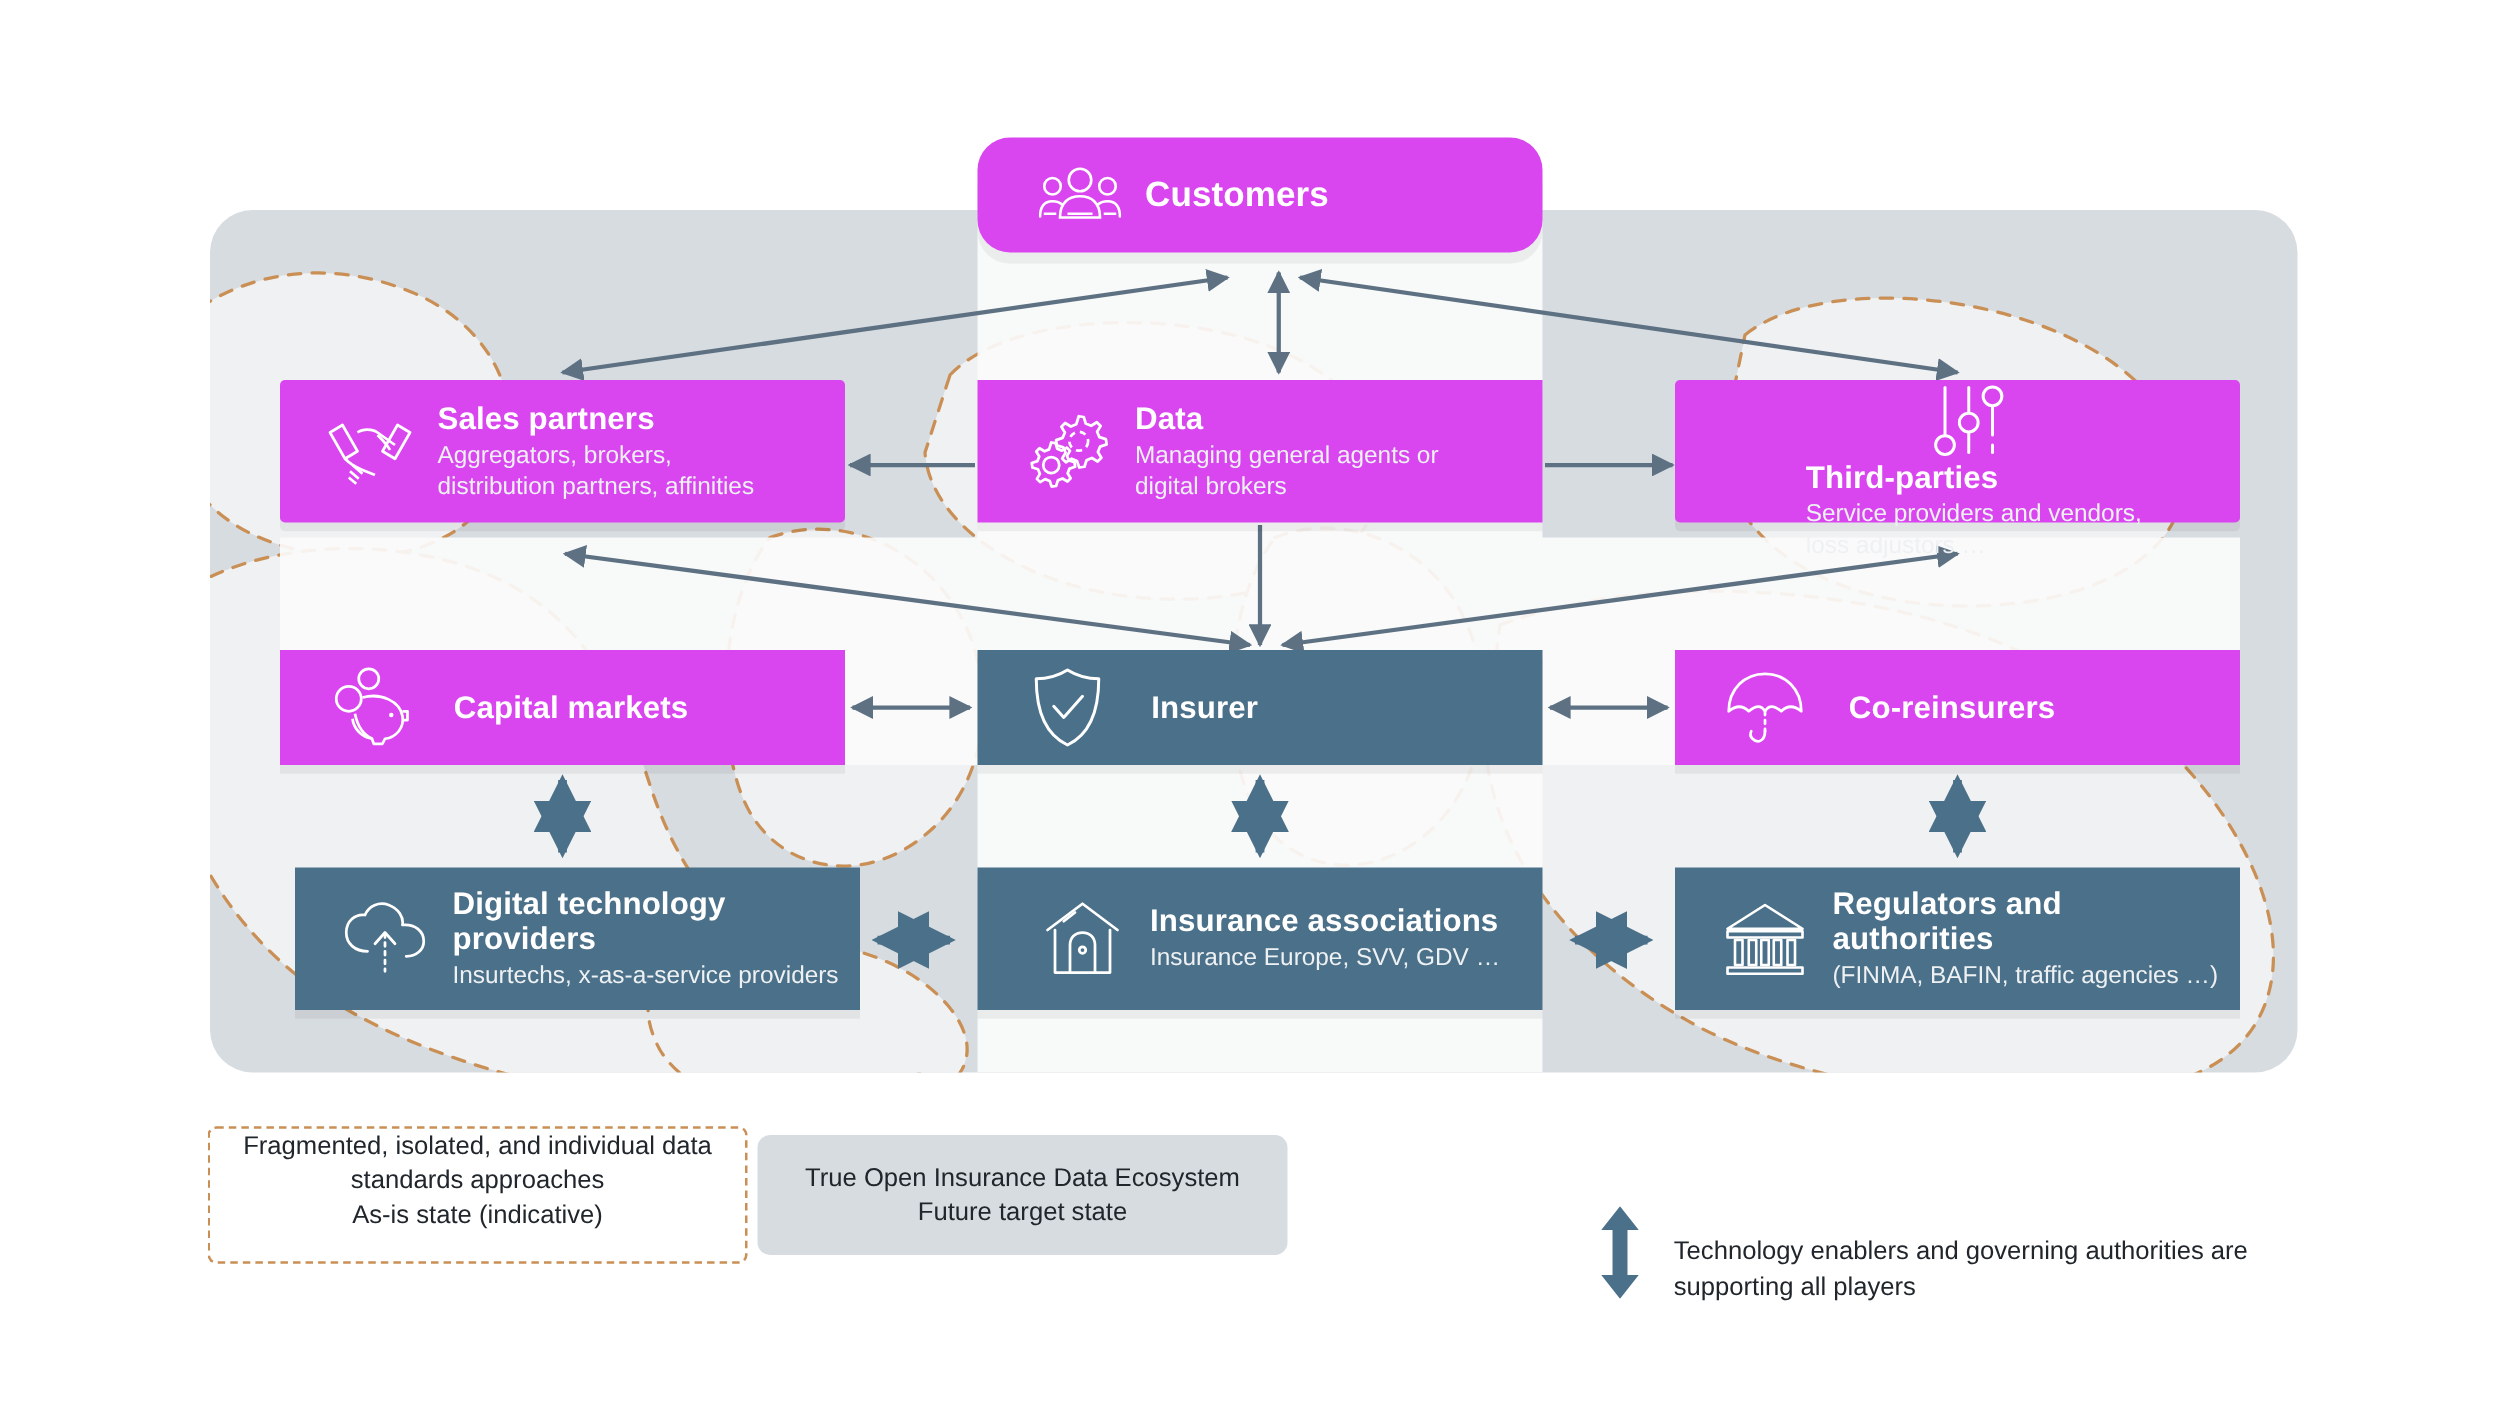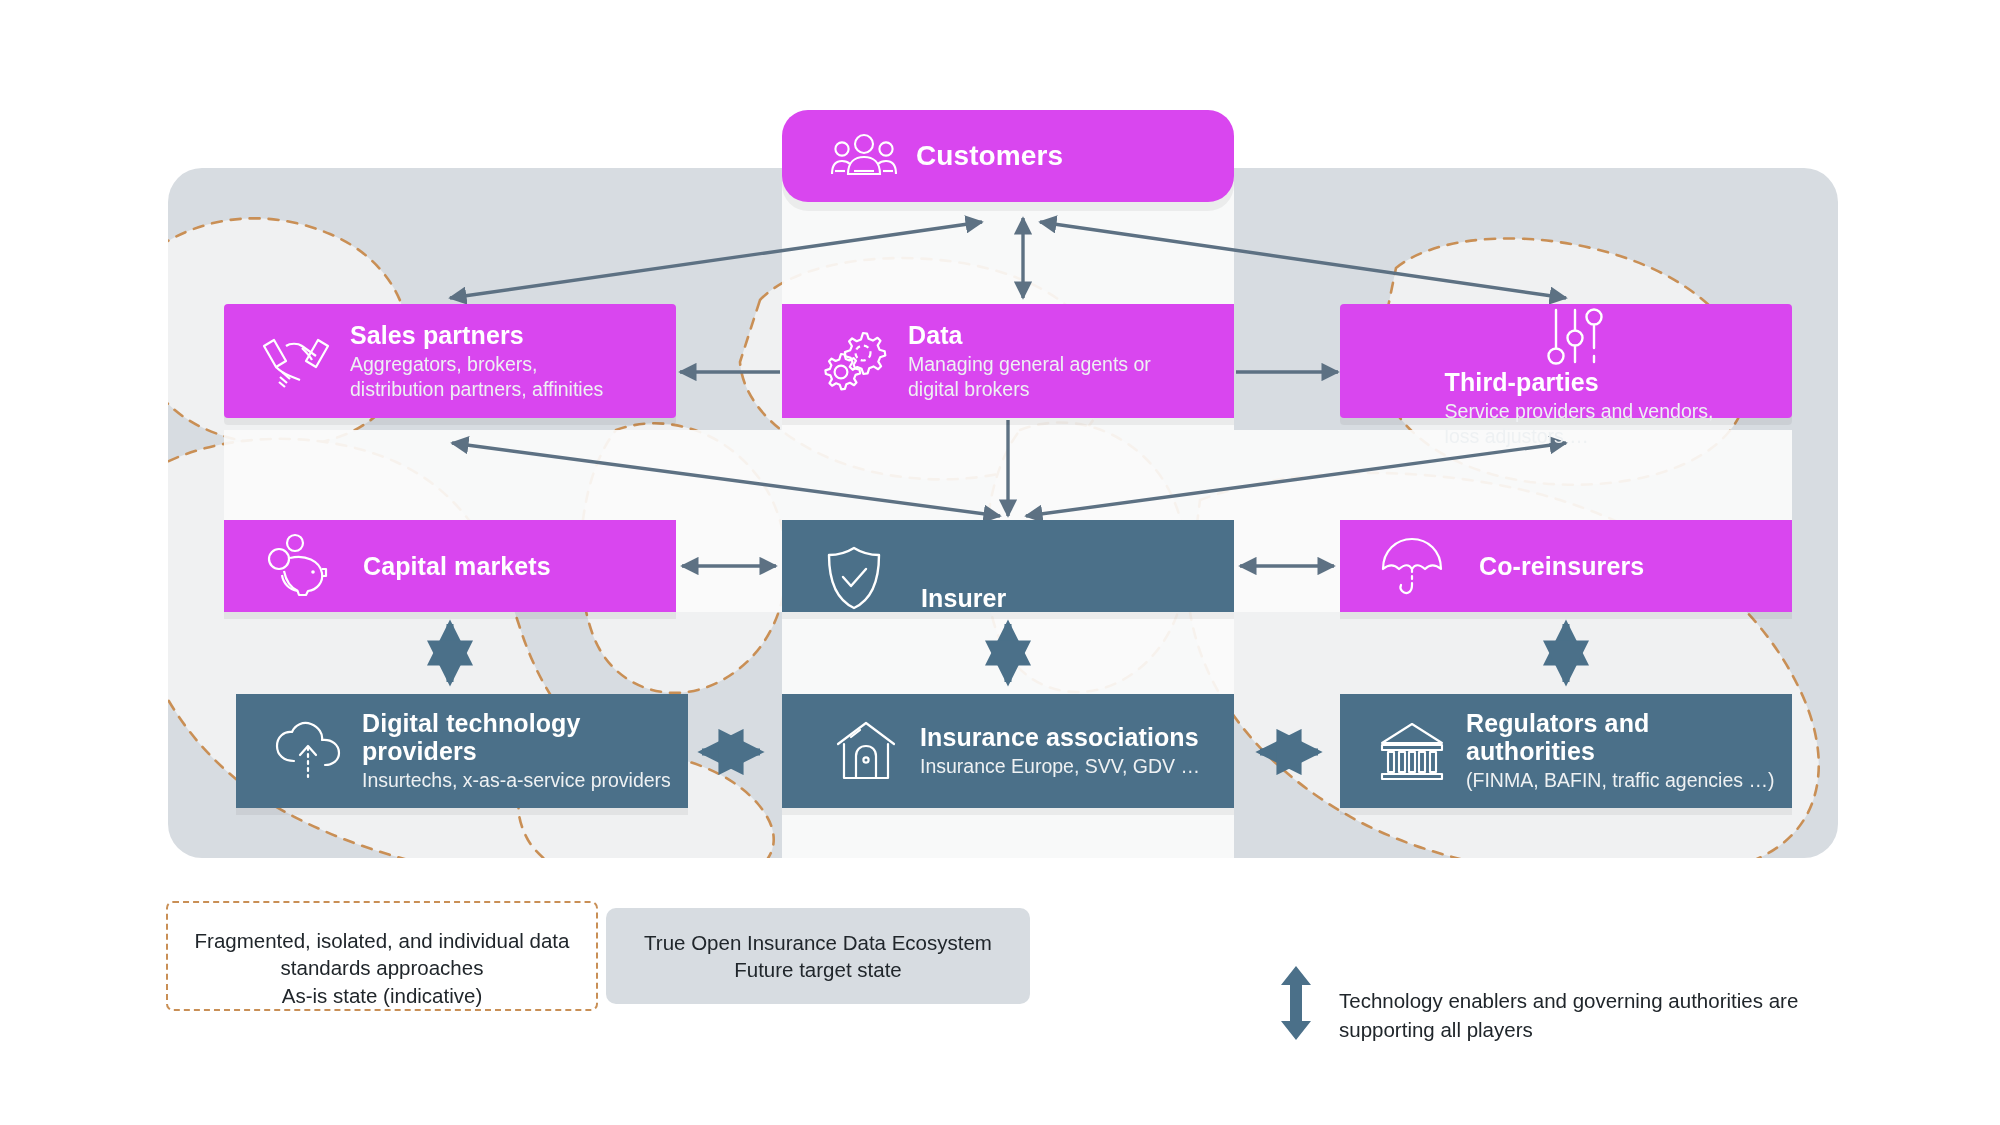--- a/index.html
+++ b/index.html
@@ -60,21 +60,21 @@
   .r1{top:304px;height:114px;}
   #sales{left:224px;width:452px;border-radius:3px 3px 3px 3px;padding-left:26px;}
   #mgas{left:782px;width:452px;padding-left:26px;}
   #third{left:1340px;width:452px;padding-left:26px;flex-direction:column;}
   .r1 .ttl{font-size:25px;}
   .r1 .ico{width:92px;margin-right:8px;}
 
   
   .r2{top:520px;height:92px;gap:13px;}
   #capital{left:224px;width:452px;padding-left:26px;}
-  #insurer{left:782px;width:452px;padding-left:26px;align-items:flex-end;}
+  #insurer{left:782px;width:452px;padding-left:26px;}
   #coreins{left:1340px;width:452px;padding-left:26px;}
   .r2 .ttl{font-size:25px;}
   .r2 .ico{width:92px;margin-right:8px;}
 
   
   .r3{top:694px;height:114px;}
   #digital{left:236px;width:452px;padding-left:26px;}
   #assoc{left:782px;width:452px;padding-left:38px;}
   #regs{left:1340px;width:452px;padding-left:26px;}
   .r3 .ttl{font-size:25px;}
@@ -82,21 +82,21 @@
 
   
   #sales{border-radius:4px;}
   #third{border-radius:4px;}
 
   
   .legend-dashed{
     position:absolute;left:166px;top:901px;width:432px;height:110px;
     border:2.2px dashed #c98f55;
     border-radius:7px;
-    display:flex;align-items:flex-end;justify-content:center;
+    display:flex;align-items:flex-start;justify-content:center;
     text-align:center;
     color:#20262b;font-size:20.5px;line-height:1.34;
     box-sizing:border-box;
   }
   .legend-solid{
     position:absolute;left:606px;top:908px;width:424px;height:96px;
     background:#d7dce1;border-radius:10px;
     display:flex;align-items:center;justify-content:center;
     text-align:center;color:#20262b;font-size:20.5px;line-height:1.34;
     box-sizing:border-box;

